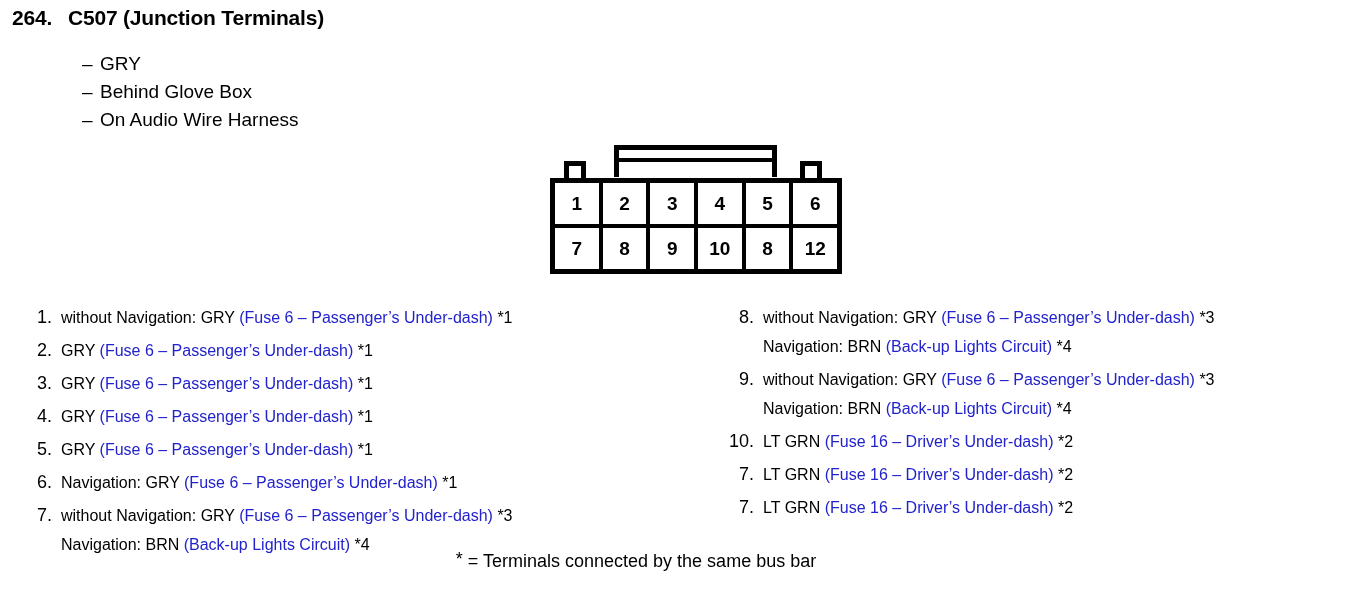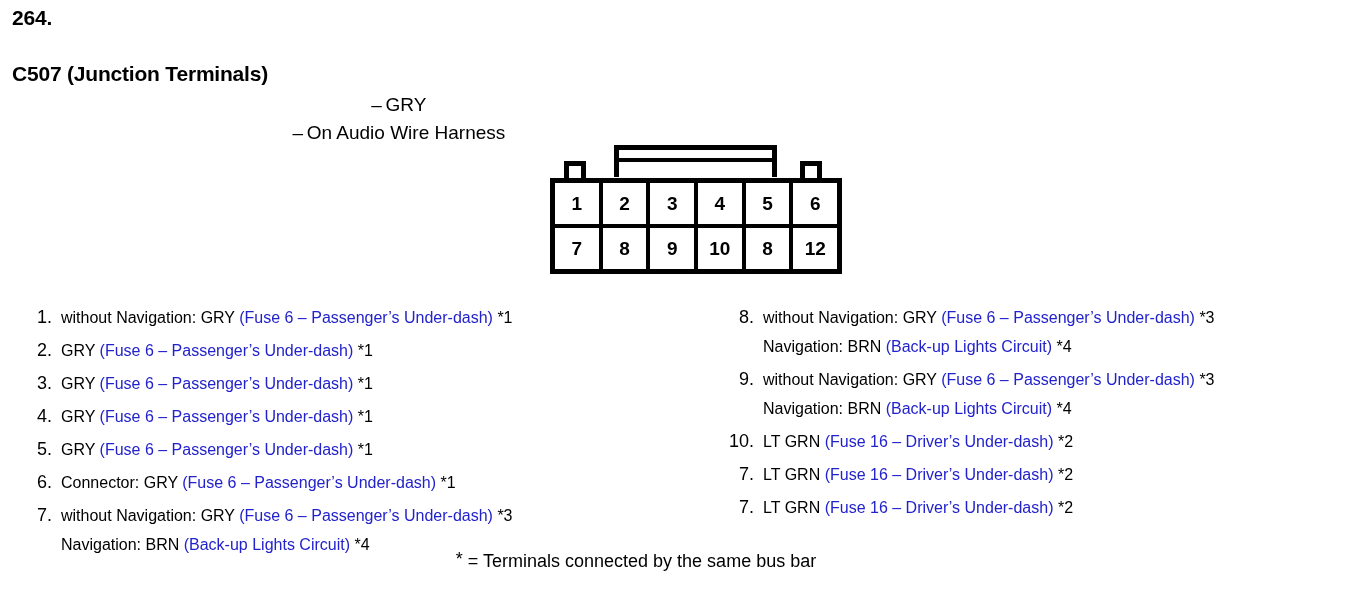--- a/index.html
+++ b/index.html
@@ -22,33 +22,31 @@
     left: 12px;
     top: 6px;
     width: 700px;
   }
   .header-title-row {
     display: flex;
     align-items: baseline;
     font-size: 21px;
     font-weight: bold;
     letter-spacing: -0.2px;
-    flex-direction: column;
   }
   .header-number {
     width: 56px;
     flex: 0 0 56px;
   }
   .header-name {
     white-space: nowrap;
   }
   .header-sublist {
-    margin-top: 5px;
+    margin-top: 20px;
     padding-left: 70px;
-    text-align: center;
   }
   .header-subitem {
     font-size: 19px;
     line-height: 28px;
     white-space: nowrap;
   }
   .header-subitem .dash {
     display: inline-block;
     width: 18px;
   }
@@ -178,20 +176,23 @@
 <body>
 
 <div class="header">
   <div class="header-title-row">
     <span class="header-number">264.</span>
     <span class="header-name">C507 (Junction Terminals)</span>
   </div>
   <div class="header-sublist">
     <div class="header-subitem">
       <span class="dash">–</span><span>GRY</span>
+    </div>
+    <div class="header-subitem">
+      <span class="dash">–</span><span>Behind Glove Box</span>
     </div>
     <div class="header-subitem">
       <span class="dash">–</span><span>On Audio Wire Harness</span>
     </div>
   </div>
 </div>
 
 <div class="connector-wrap">
   <div class="conn-tab">
     <div class="conn-tab-line"></div>
@@ -245,21 +246,21 @@
     </div>
     <div class="pin-item">
       <div class="pin-num">5.</div>
       <div class="pin-lines">
         <div class="pin-line"><span>GRY </span><span class="blue">(Fuse 6 – Passenger’s Under-dash)</span><span> *1</span></div>
       </div>
     </div>
     <div class="pin-item">
       <div class="pin-num">6.</div>
       <div class="pin-lines">
-        <div class="pin-line"><span>Connector: GRY </span><span class="blue">(Fuse 6 – Passenger’s Under-dash)</span><span> *1</span></div>
+        <div class="pin-line"><span>Navigation: GRY </span><span class="blue">(Fuse 6 – Passenger’s Under-dash)</span><span> *1</span></div>
       </div>
     </div>
     <div class="pin-item">
       <div class="pin-num">7.</div>
       <div class="pin-lines">
         <div class="pin-line"><span>without Navigation: GRY </span><span class="blue">(Fuse 6 – Passenger’s Under-dash)</span><span> *3</span></div>
         <div class="pin-line"><span>Navigation: BRN </span><span class="blue">(Back-up Lights Circuit)</span><span> *4</span></div>
       </div>
     </div>
   </div>

